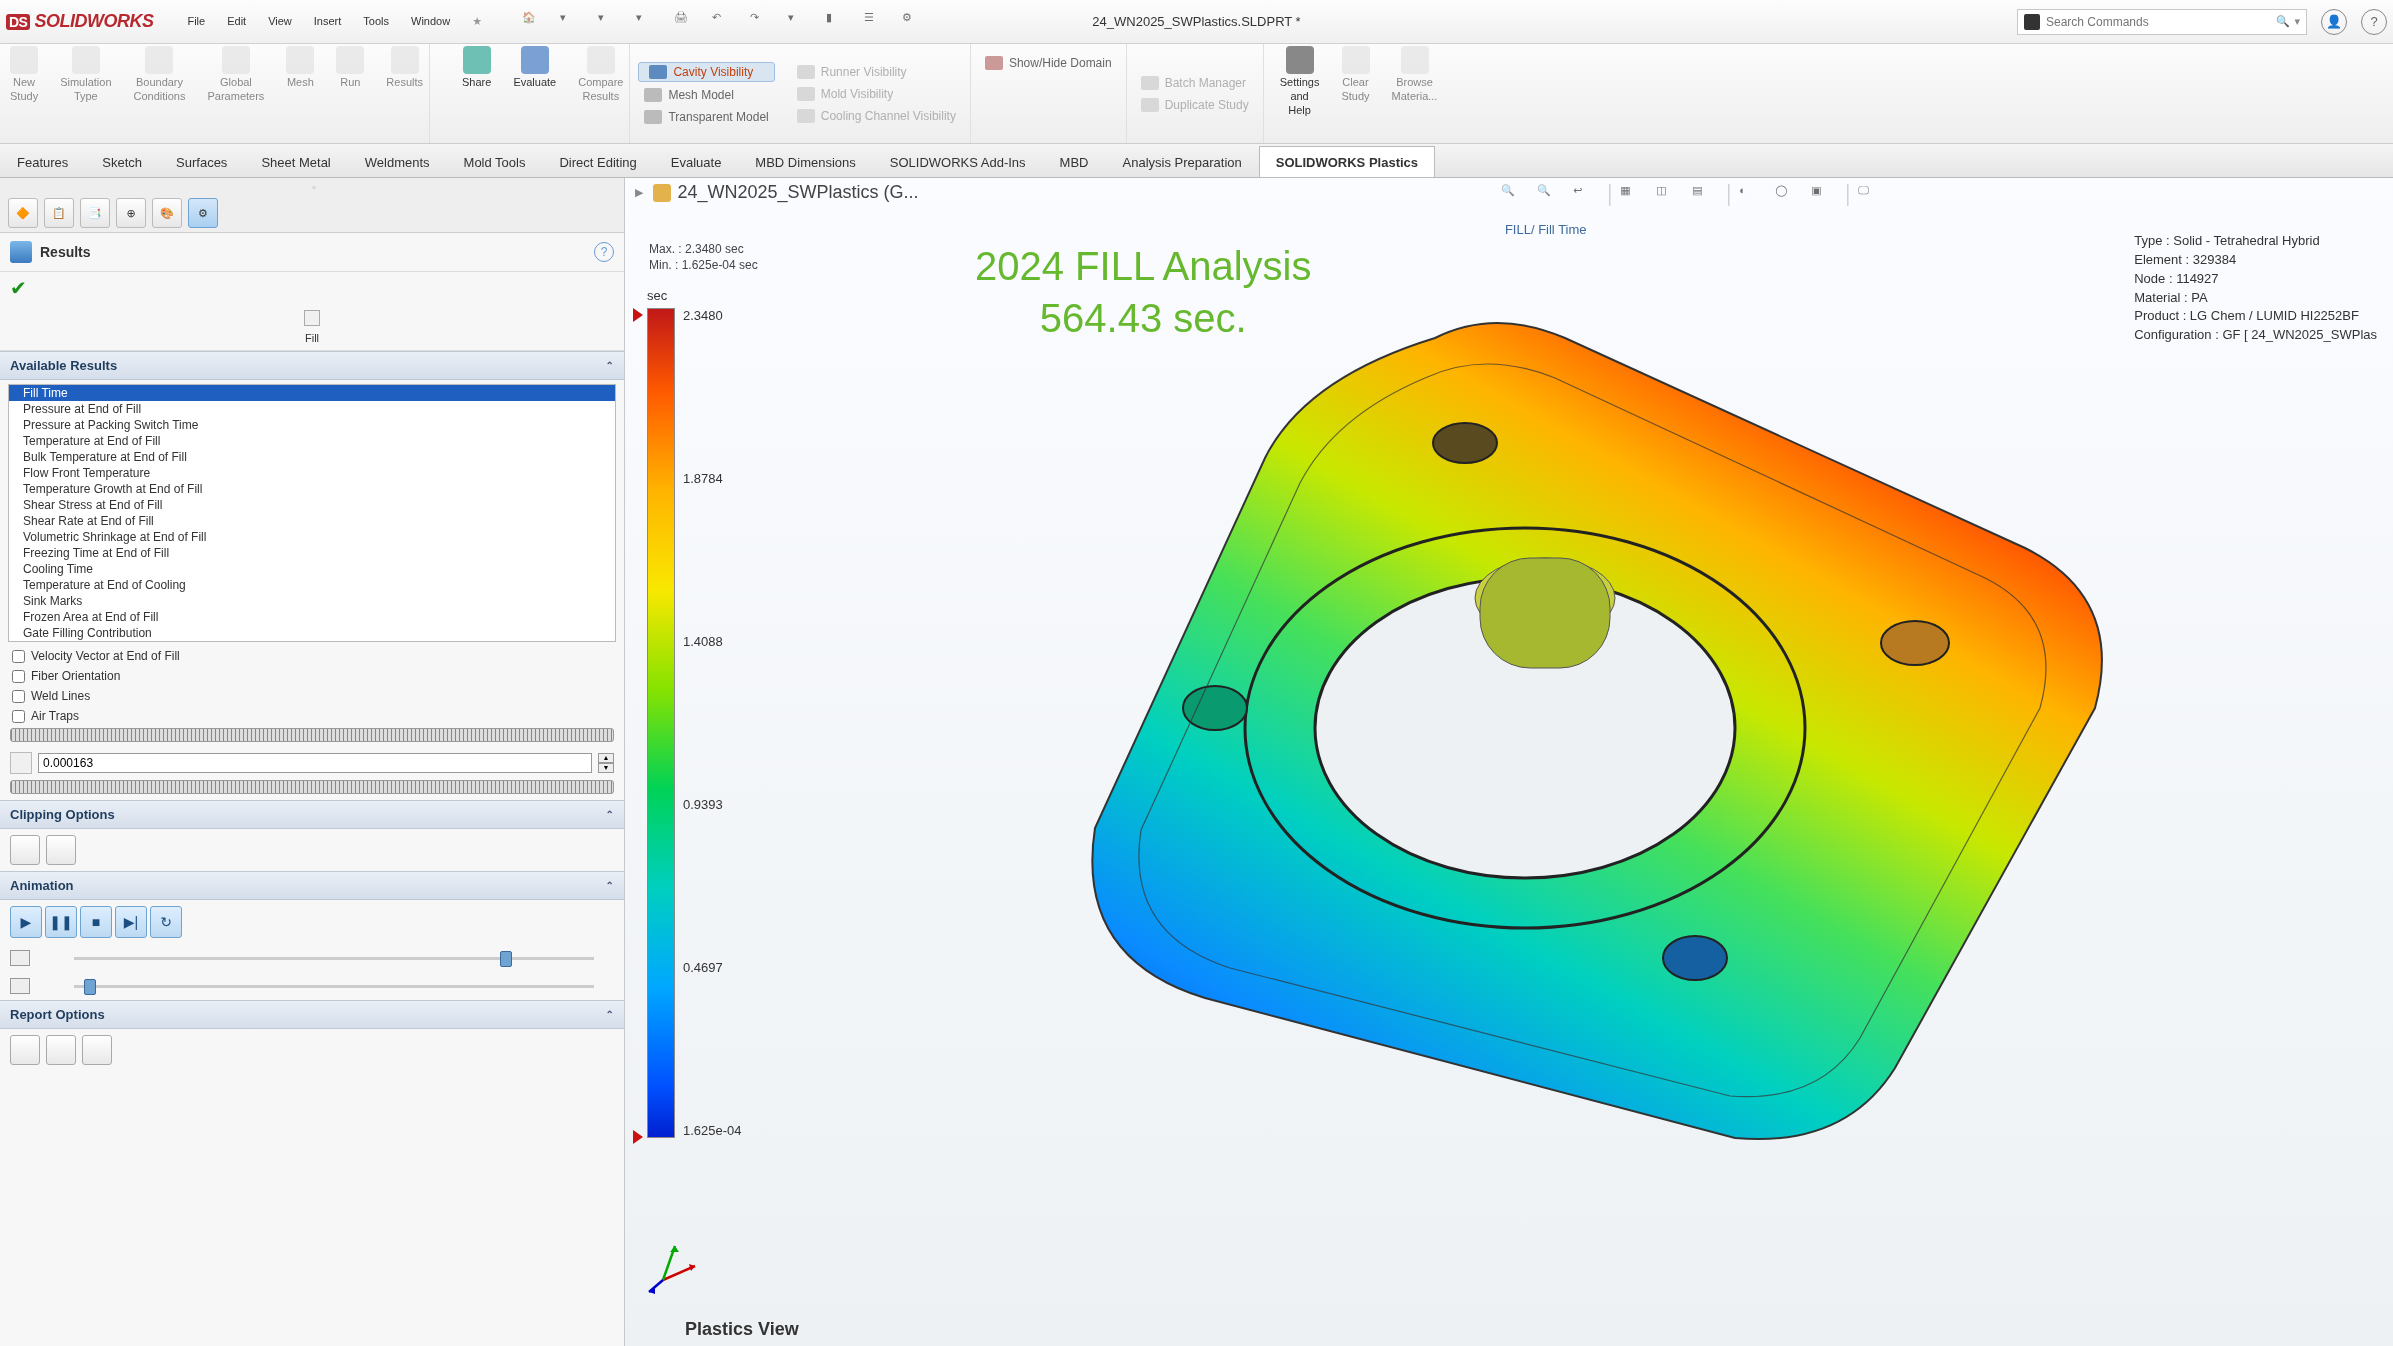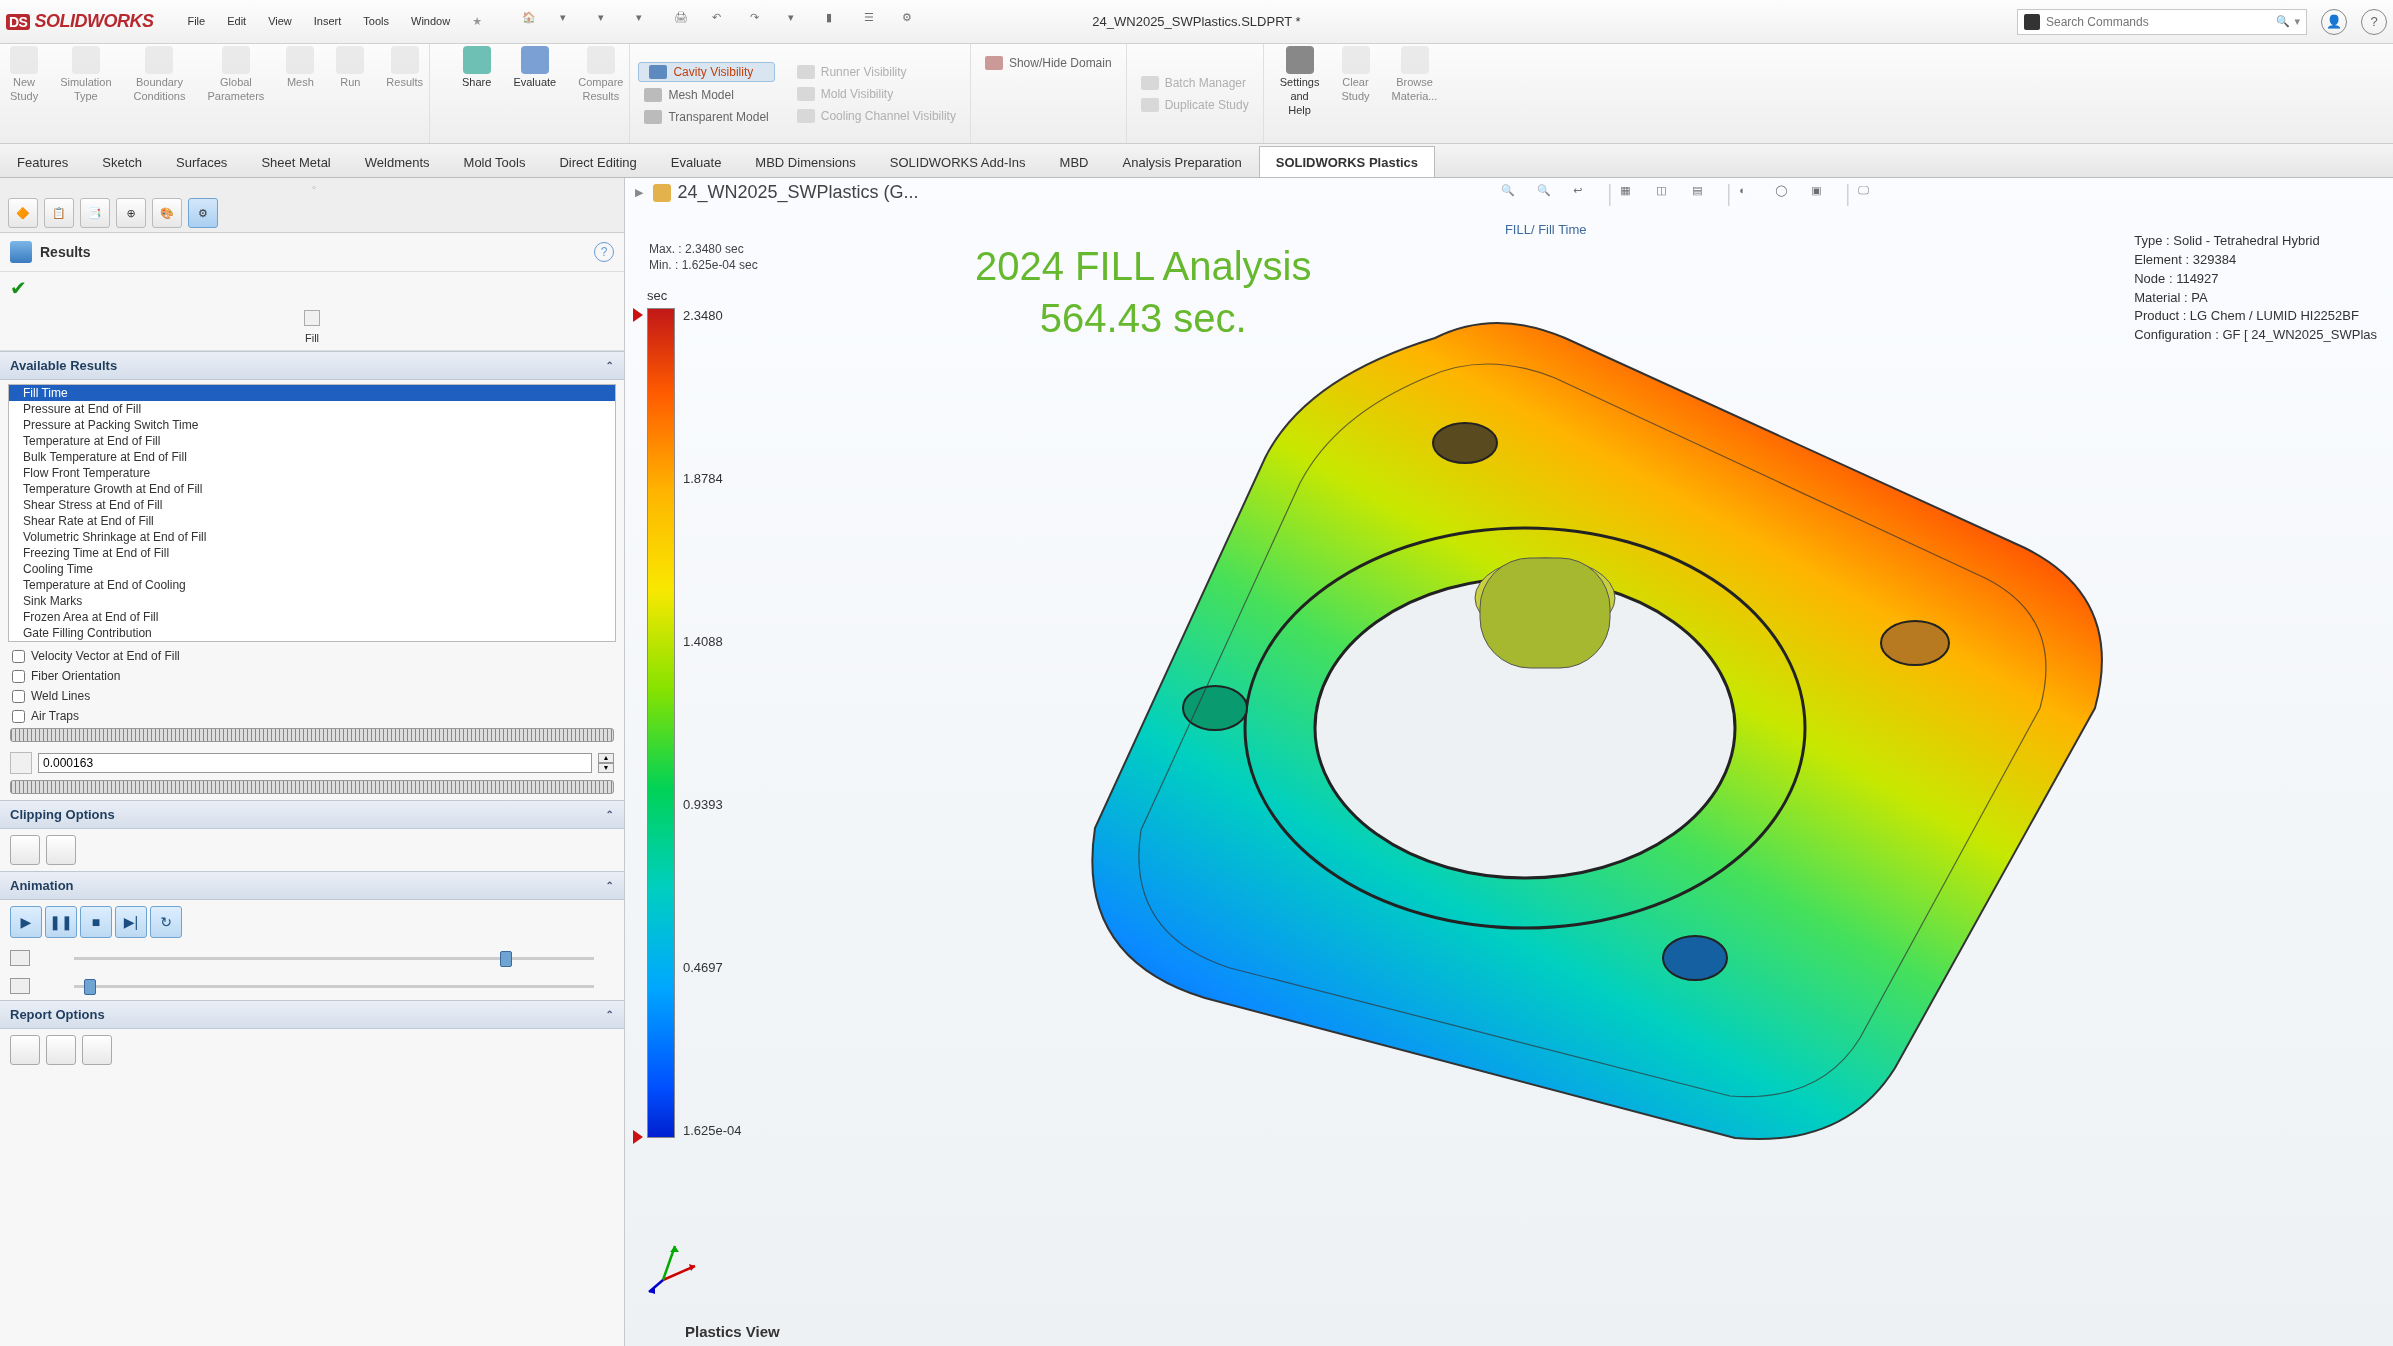--- a/index.html
+++ b/index.html
@@ -98,21 +98,21 @@
 .legend-bar{ width:28px; height:830px; background:linear-gradient(to bottom, #c11818 0%, #ff5a00 10%, #ffb400 22%, #f8e800 34%, #86e200 46%, #00d257 58%, #00cfc0 70%, #00a7ff 82%, #0050ff 94%, #0020d0 100%); border:1px solid #888;}
 .legend-ticks{display:flex;flex-direction:column;justify-content:space-between;margin-left:8px;height:830px;font-size:13px;color:#333;padding:0;}
 .legend-unit{position:absolute;left:22px;top:110px;font-size:13px;}
 .legend-arrow{position:absolute;left:8px;width:0;height:0;border-top:7px solid transparent;border-bottom:7px solid transparent;border-left:10px solid #c11;}
 
 .overlay-title{position:absolute;left:350px;top:62px;color:#66b82e;font-size:40px;font-weight:400;text-align:center;line-height:1.3;}
 
 .info-block{position:absolute;right:16px;top:54px;font-size:13px;color:#333;line-height:1.45;}
 
 .axis-widget{position:absolute;left:18px;bottom:50px;width:60px;height:60px;}
-.plastics-view-lbl{position:absolute;left:60px;bottom:6px;font-weight:700;font-size:15px;}
+.plastics-view-lbl{position:absolute;left:60px;bottom:6px;font-weight:700;font-size:18px;}
 
 .partshape{position:absolute;left:280px;top:90px;width:1260px;height:980px;}
 </style>
 </head>
 <body>
 
 <div class="title-bar">
   <div class="logo">
     <span class="ds">DS</span>
     <span>SOLIDWORKS</span>

